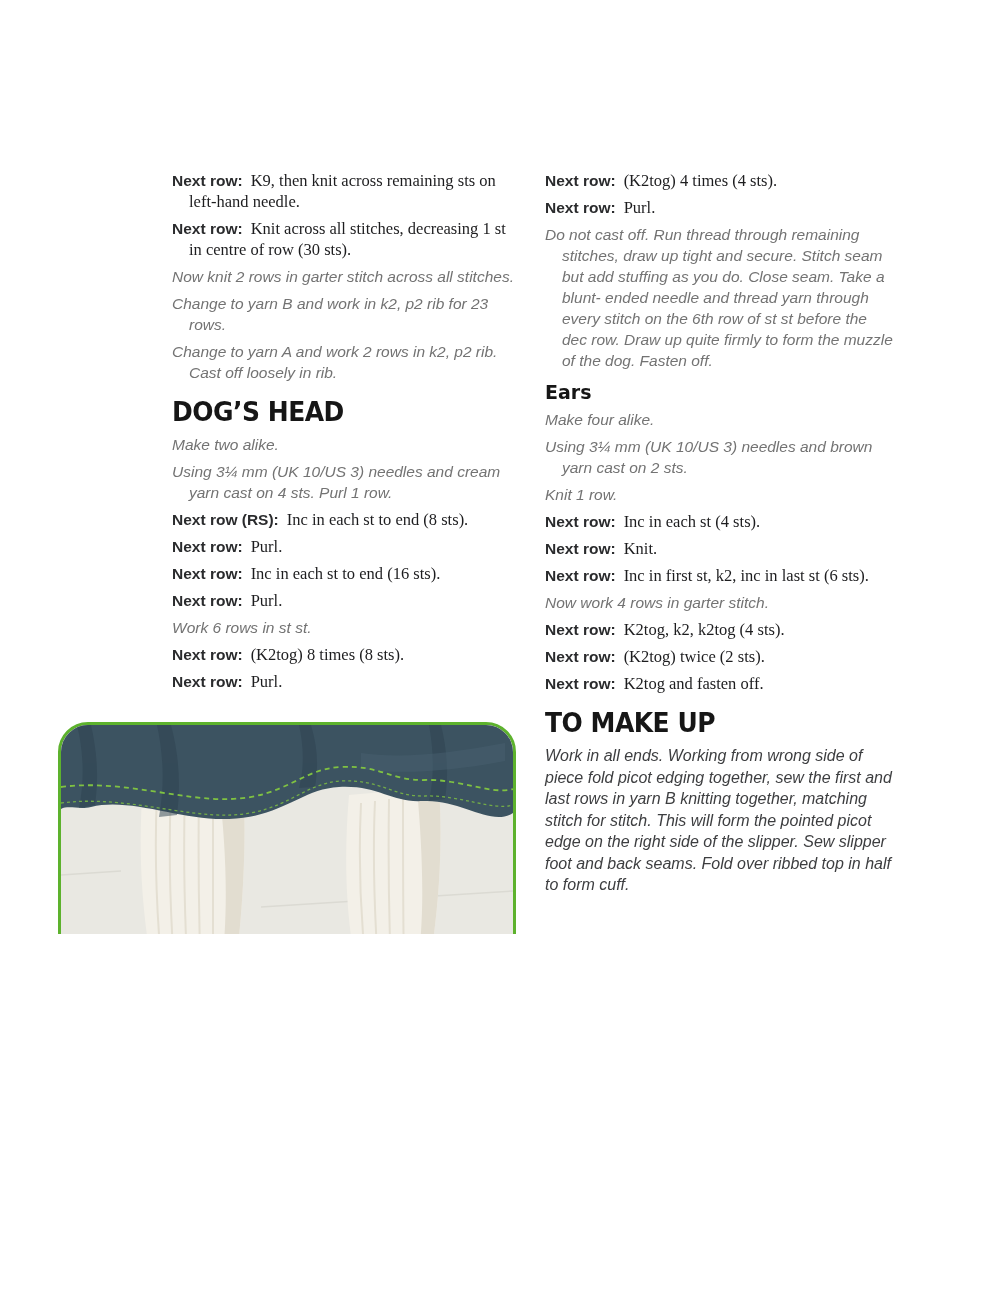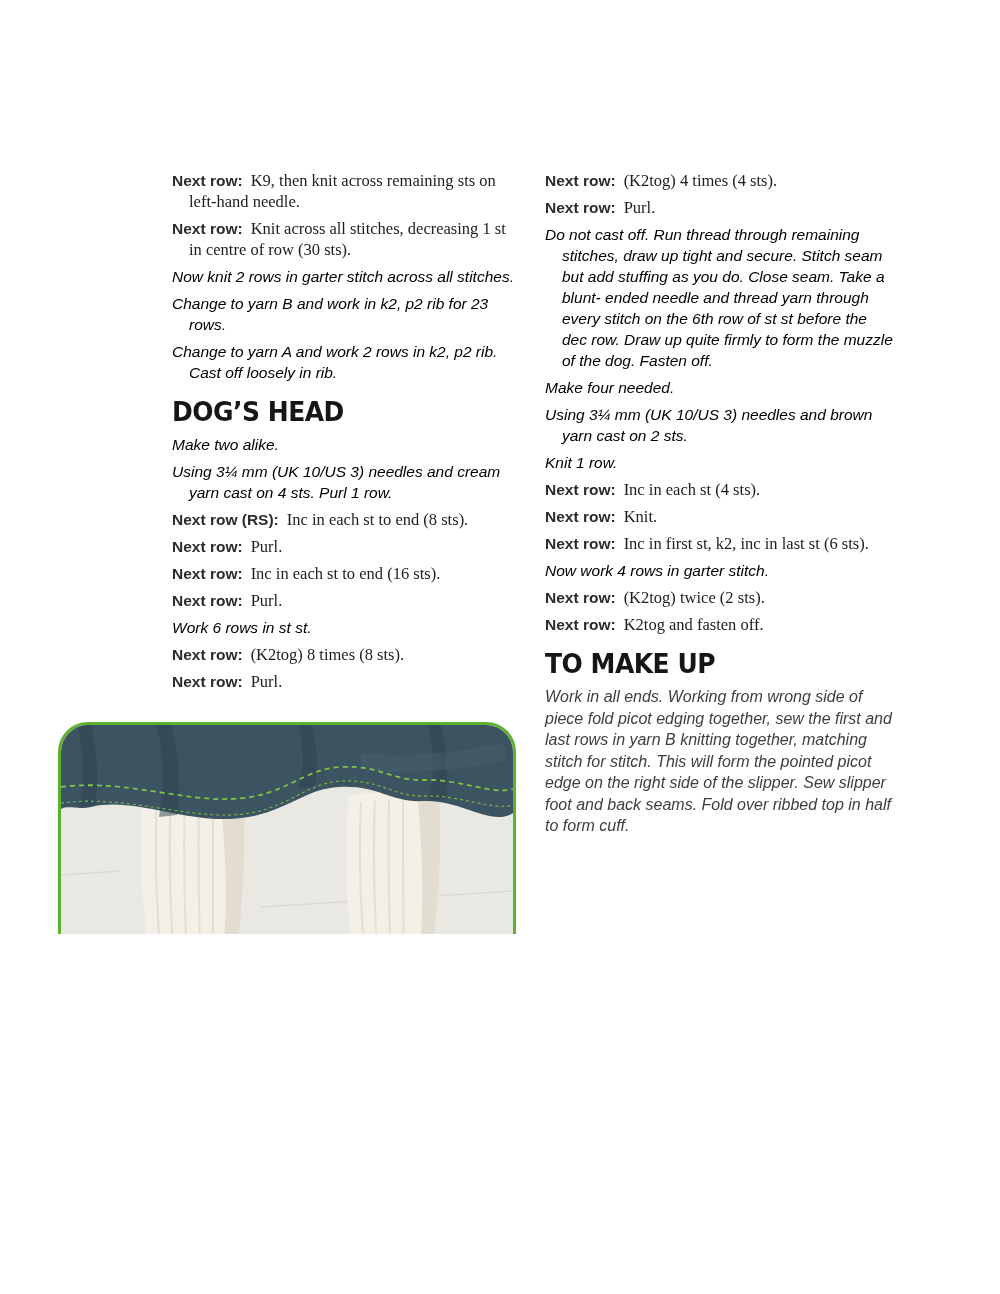--- a/index.html
+++ b/index.html
@@ -35,21 +35,21 @@
     font-style: normal;
     color: #2a2b2d;
     margin-right: 8px;
   }
   
   p.note {
     font-family: "Liberation Sans", sans-serif;
     font-style: italic;
     font-size: 15.5px;
     line-height: 21px;
-    color: #000000;
+    color: #737373;
     margin: 0 0 6px 0;
     padding-left: 17px;
     text-indent: -17px;
   }
   
   p.para {
     font-family: "Liberation Sans", sans-serif;
     font-style: italic;
     font-size: 16px;
     line-height: 21.5px;
@@ -125,27 +125,29 @@
       <p class="step"><strong>Next row:</strong>Inc in each st to end (16 sts).</p>
       <p class="step"><strong>Next row:</strong>Purl.</p>
       <p class="note">Work 6 rows in st st.</p>
       <p class="step"><strong>Next row:</strong>(K2tog) 8 times (8 sts).</p>
       <p class="step"><strong>Next row:</strong>Purl.</p>
     </div>
   <div class="col col-right" id="col-right">
       <p class="step"><strong>Next row:</strong>(K2tog) 4 times (4 sts).</p>
       <p class="step"><strong>Next row:</strong>Purl.</p>
       <p class="note">Do not cast off. Run thread through remaining stitches, draw up tight and secure. Stitch seam but add stuffing as you do. Close seam. Take a blunt- ended needle and thread yarn through every stitch on the 6th row of st st before the dec row. Draw up quite firmly to form the muzzle of the dog. Fasten off.</p>
-      <p class="note">Make four needed.</p>
+      <h3 class="subheading">Ears</h3>
+      <p class="note">Make four alike.</p>
       <p class="note">Using 3¼ mm (UK 10/US 3) needles and brown yarn cast on 2 sts.</p>
       <p class="note">Knit 1 row.</p>
       <p class="step"><strong>Next row:</strong>Inc in each st (4 sts).</p>
       <p class="step"><strong>Next row:</strong>Knit.</p>
       <p class="step"><strong>Next row:</strong>Inc in first st, k2, inc in last st (6 sts).</p>
       <p class="note">Now work 4 rows in garter stitch.</p>
+      <p class="step"><strong>Next row:</strong>K2tog, k2, k2tog (4 sts).</p>
       <p class="step"><strong>Next row:</strong>(K2tog) twice (2 sts).</p>
       <p class="step"><strong>Next row:</strong>K2tog and fasten off.</p>
       <h2 class="heading">TO MAKE UP</h2>
       <p class="para">Work in all ends. Working from wrong side of piece fold picot edging together, sew the first and last rows in yarn B knitting together, matching stitch for stitch. This will form the pointed picot edge on the right side of the slipper. Sew slipper foot and back seams. Fold over ribbed top in half to form cuff.</p>
     </div>
 
   <figure class="photo" style="border-color: rgb(93, 178, 45);">
     <svg width="452" height="388" viewBox="0 0 452 388" xmlns="http://www.w3.org/2000/svg">
 
       <g>

